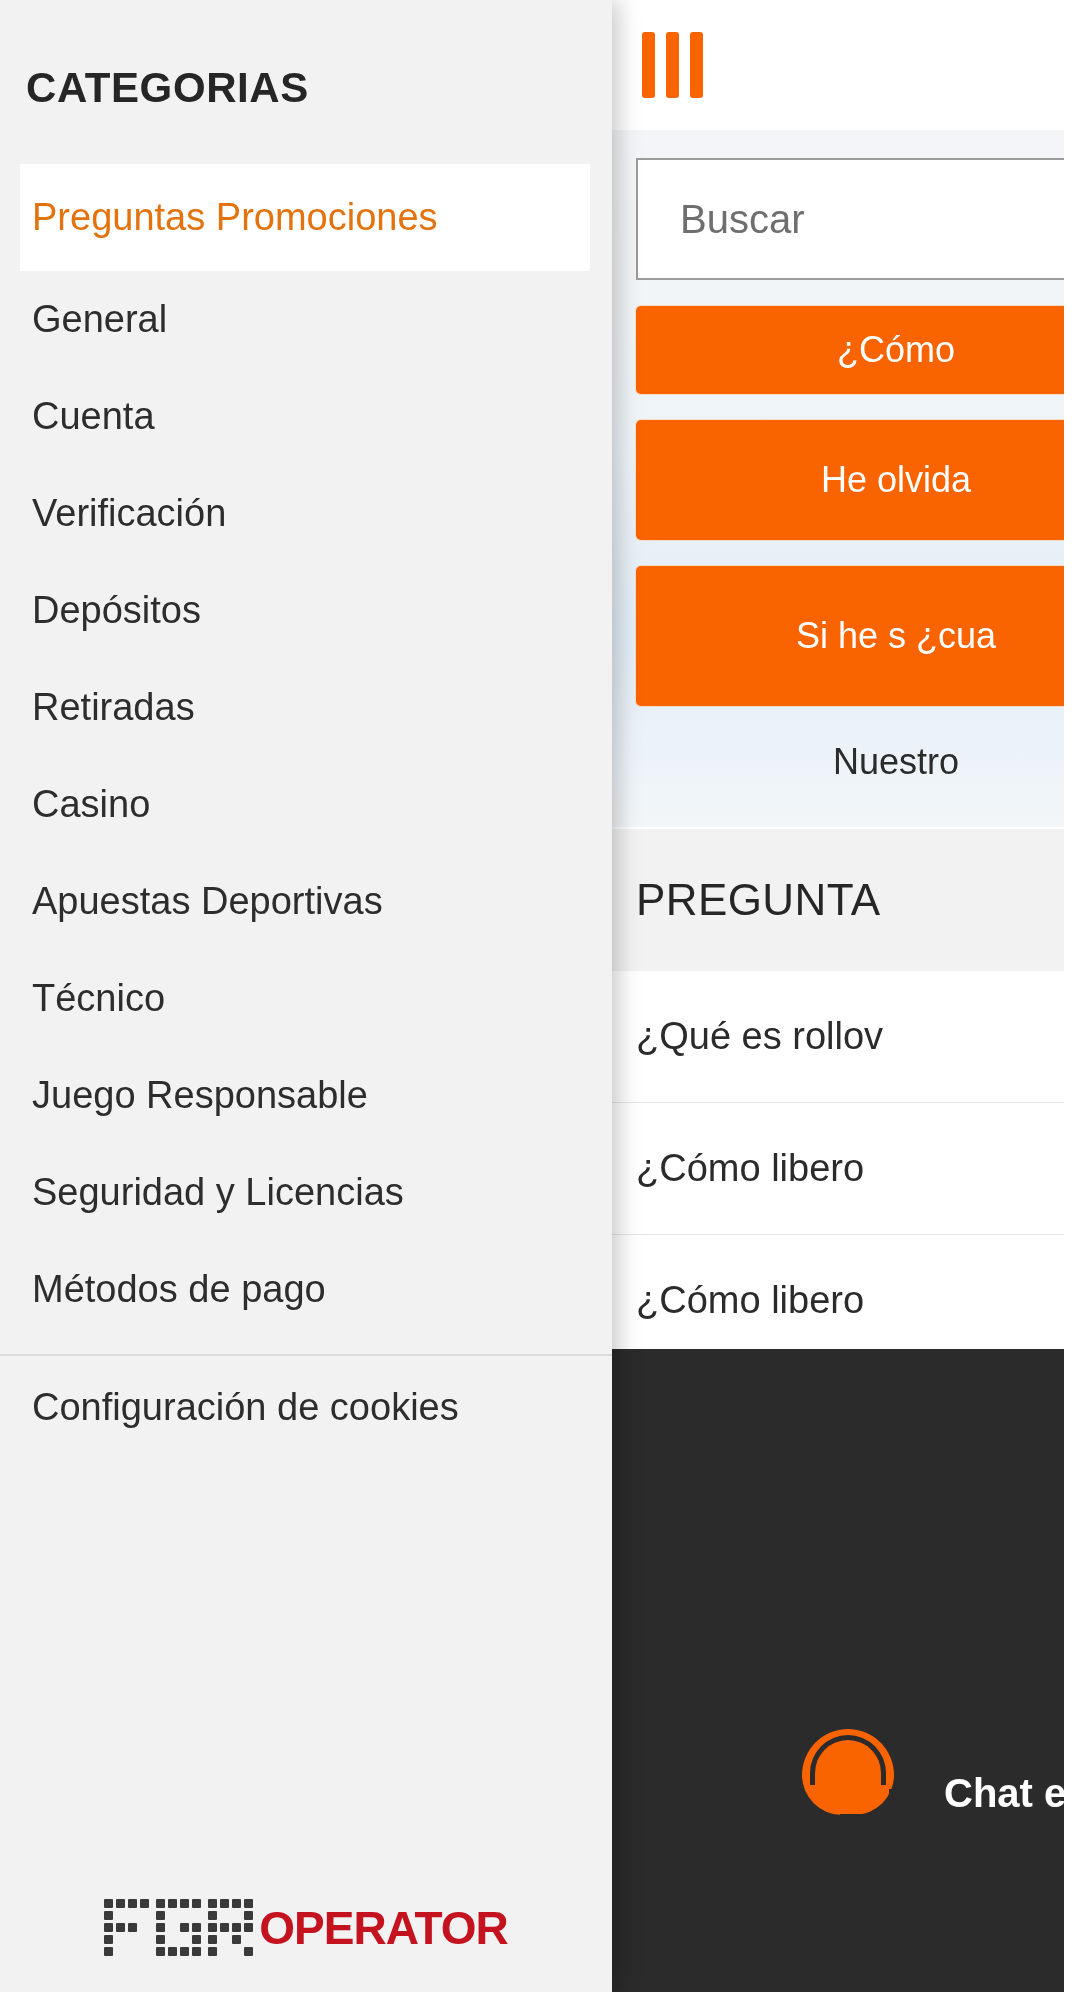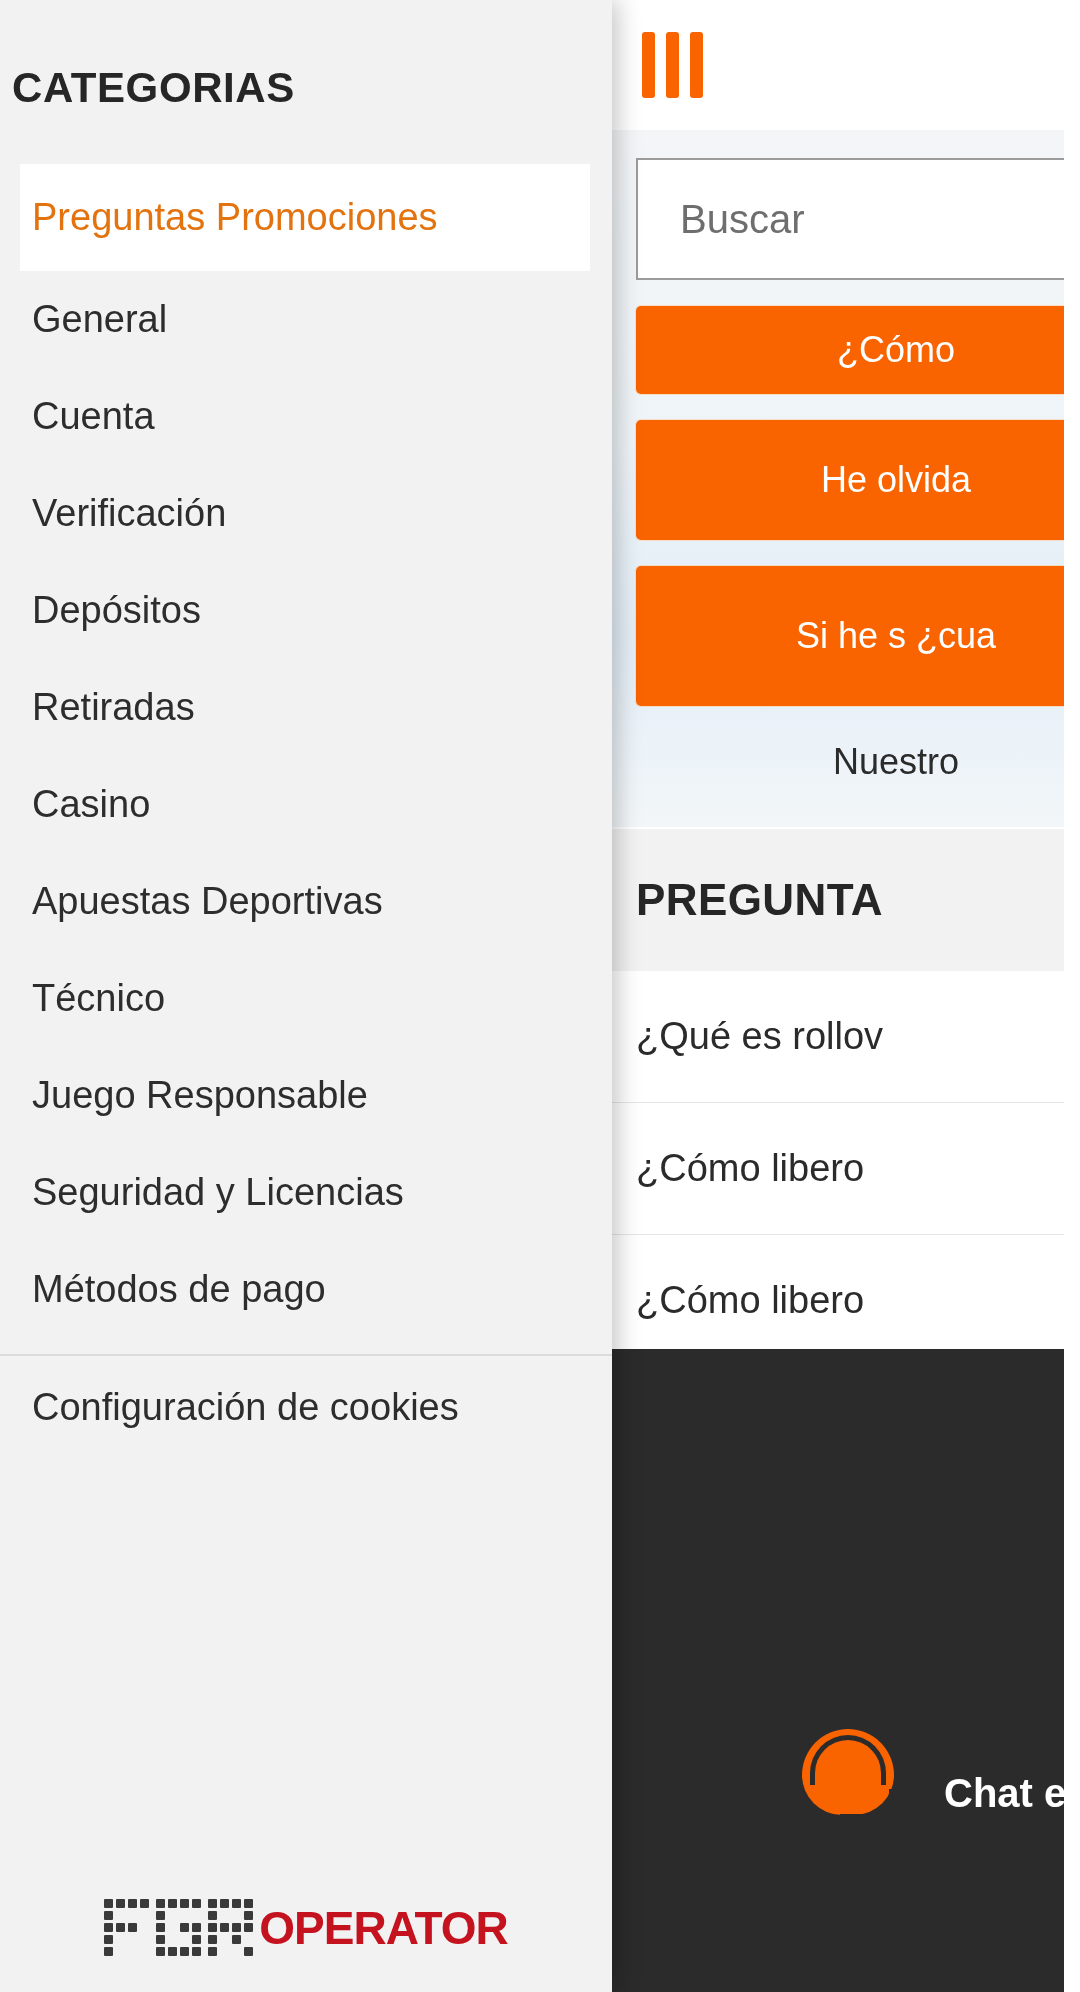--- a/index.html
+++ b/index.html
@@ -98,21 +98,21 @@
     line-height: 1.35;
   }
 
   .section-head {
     background: #f2f2f2;
     padding: 46px 0 46px 32px;
     border-top: 2px solid #fff;
   }
   .section-head h2 {
     font-size: 44px;
-    font-weight: bold;
+    font-weight: normal;
     color: #262626;
     letter-spacing: .4px;
     white-space: nowrap;
   }
 
   .faq-list { background: #ffffff; }
   .faq-row {
     padding: 44px 0 44px 32px;
     border-bottom: 1px solid #e6e6e6;
     font-size: 38px;
@@ -184,21 +184,21 @@
     box-shadow: 6px 0 22px rgba(0,0,0,.22);
     z-index: 5;
     overflow: hidden;
   }
 
   .drawer-title {
     font-size: 42px;
     font-weight: bold;
     color: #262626;
     letter-spacing: .6px;
-    padding: 64px 0 0 12px;
+    padding: 64px 0 0 26px;
   }
 
   .cat-list {
     margin-top: 52px;
     list-style: none;
   }
   .cat-item {
     padding: 27px 0 27px 32px;
     font-size: 38px;
     color: #2d2d2d;

